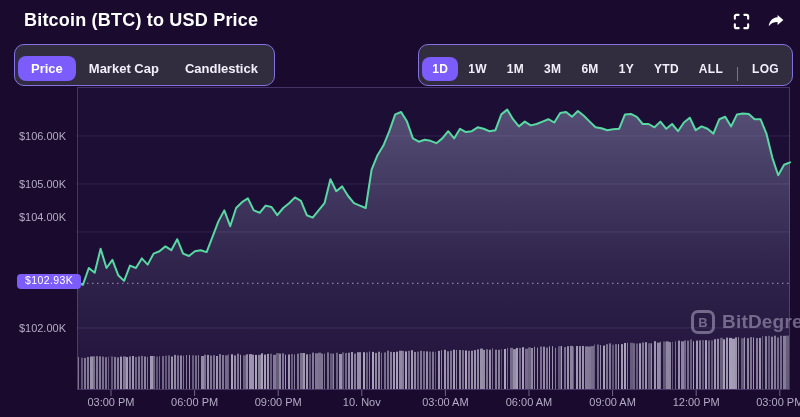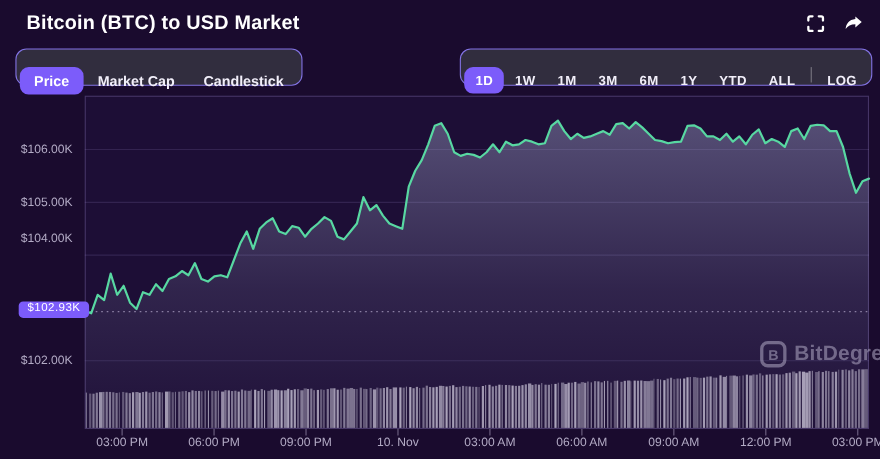--- a/index.html
+++ b/index.html
@@ -3,22 +3,22 @@
 <meta charset="utf-8">
 <style>
   html,body{margin:0;padding:0;background:#1a0b2e;}
   .app{position:relative;width:800px;height:417px;background:#1a0b2e;overflow:hidden;
        font-family:"Liberation Sans",sans-serif;-webkit-font-smoothing:antialiased;}
   .title{position:absolute;left:24px;top:10px;font-size:18px;font-weight:bold;color:#ffffff;letter-spacing:.2px;}
   .actions{position:absolute;right:15px;top:12px;display:flex;gap:15px;align-items:center;}
   .icon-btn{width:19px;height:19px;display:block;cursor:pointer;}
   .icon-btn svg{width:100%;height:100%;display:block;}
 
-  .seg{position:absolute;top:44px;height:32px;background:#312d3e;border:1px solid #8273e3;
-       border-radius:10px;display:flex;align-items:flex-start;padding:16px 3px;box-sizing:border-box;}
+  .seg{position:absolute;top:44px;height:42px;background:#312d3e;border:1px solid #8273e3;
+       border-radius:10px;display:flex;align-items:flex-end;padding:4px 3px;box-sizing:border-box;}
   .seg-left{left:14px;}
   .seg-right{right:7px;}
   .seg-item{color:#f2effa;font-weight:700;border-radius:8px;cursor:pointer;white-space:nowrap;}
   .seg-left .seg-item{font-size:13px;padding:5px 13px;}
   .seg-right .seg-item{font-size:12px;padding:5px 10px;letter-spacing:.3px;}
   .seg-item.active{background:#7c5cfa;color:#fff;}
   .seg-divider{width:1px;height:14px;background:rgba(255,255,255,.35);margin:0 4px;}
 
   .chart-layer{position:absolute;left:0;top:0;width:800px;height:331px;}
   .ylab{position:absolute;left:0;width:66px;text-align:right;font-size:11px;color:#b3abc5;line-height:14px;}
@@ -32,21 +32,21 @@
   .wm-logo{width:24px;height:24px;border:3px solid rgba(176,170,196,.55);border-radius:7px;
            box-sizing:border-box;display:flex;align-items:center;justify-content:center;
            font-weight:bold;font-size:13px;line-height:1;}
   .wm-text{font-size:19px;font-weight:bold;letter-spacing:.2px;}
 </style>
 </head>
 <body>
 
 <div class="app">
 
-  <div class="title">Bitcoin (BTC) to USD Market</div>
+  <div class="title">Bitcoin (BTC) to USD Price</div>
 
   <div class="actions">
     <span class="icon-btn">
       <svg viewBox="0 0 20 20" fill="none" stroke="#ffffff" stroke-width="2.2" stroke-linecap="round" stroke-linejoin="round">
         <path d="M3 7V4.6A1.6 1.6 0 0 1 4.6 3H7"></path>
         <path d="M13 3h2.4A1.6 1.6 0 0 1 17 4.6V7"></path>
         <path d="M17 13v2.4a1.6 1.6 0 0 1-1.6 1.6H13"></path>
         <path d="M7 17H4.6A1.6 1.6 0 0 1 3 15.4V13"></path>
       </svg>
     </span>

